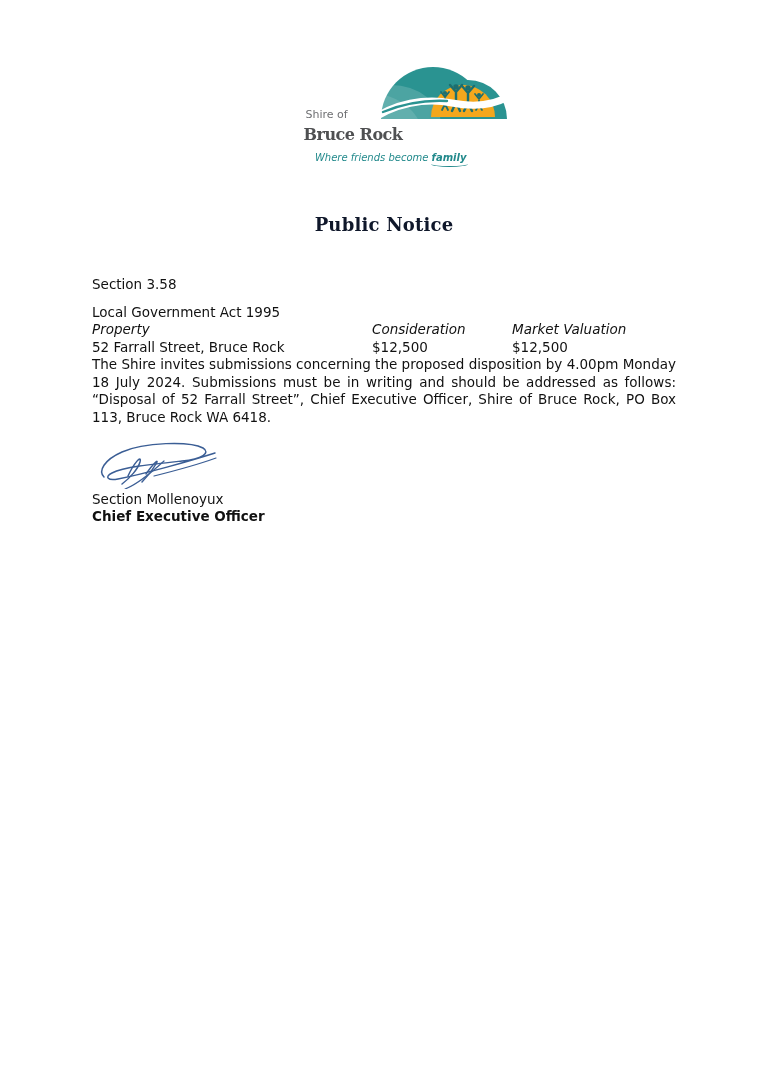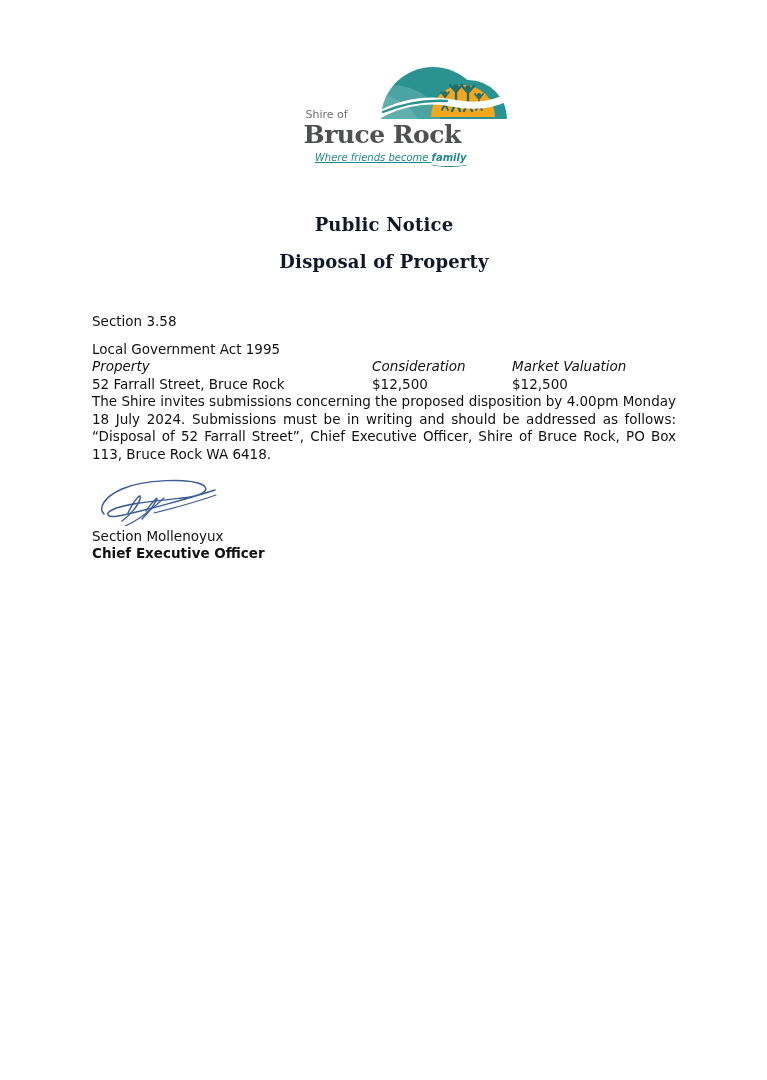--- a/index.html
+++ b/index.html
@@ -12,27 +12,27 @@
   }
   .doc{width:767px;height:1080px;position:relative;}
 
   
   .logo{width:170px;margin:55px auto 0;position:relative;}
   .logo-graphic{display:block;margin-left:40px;overflow:visible;}
   .shire-of{
     font-size:11px;color:#6e6f72;margin:-11px 0 0 7px;line-height:13px;
   }
   .brand-name{
-    font-family:"DejaVu Serif", serif;font-weight:700;font-size:25px;
+    font-family:"DejaVu Serif", serif;font-weight:700;font-size:16px;
     color:#4f5052;line-height:27px;margin:0 0 0 5px;letter-spacing:-0.5px;
     white-space:nowrap;
   }
   .tagline{
     font-size:10px;font-style:italic;color:#21898b;text-align:right;
-    margin:3px 2px 0 0;line-height:13px;white-space:nowrap;text-decoration:underline;
+    margin:3px 2px 0 0;line-height:13px;white-space:nowrap;
   }
   .tagline .family{font-weight:700;position:relative;display:inline-block;}
   .tagline .family::after{
     content:"";position:absolute;left:-1px;right:-1px;bottom:-3px;height:5px;
     border-bottom:1.5px solid #21898b;border-radius:50%;
   }
 
   
   .content{
     width:584px;margin-left:92px;
@@ -106,21 +106,20 @@
       <path d="M44,57 C66,48 88,45 108,46" stroke="#2a9391" stroke-width="2.4" fill="none" stroke-linecap="round"></path>
     </svg>
     <div class="shire-of">Shire of</div>
     <div class="brand-name">Bruce Rock</div>
     <div class="tagline"><span>Where friends become </span><span class="family">family</span></div>
   </div>
 
   <div class="content">
 
     <div class="title">Public Notice</div>
-    <div class="subtitle">Disposal of Property</div>
 
     <p class="act-line first">Section 3.58</p>
     <p class="act-line second">Local Government Act 1995</p>
 
 
     <div class="prop-table">
       <div class="prop-row prop-head">
         <span class="c1">Property</span>
         <span class="c2">Consideration</span>
         <span class="c3">Market Valuation</span>

